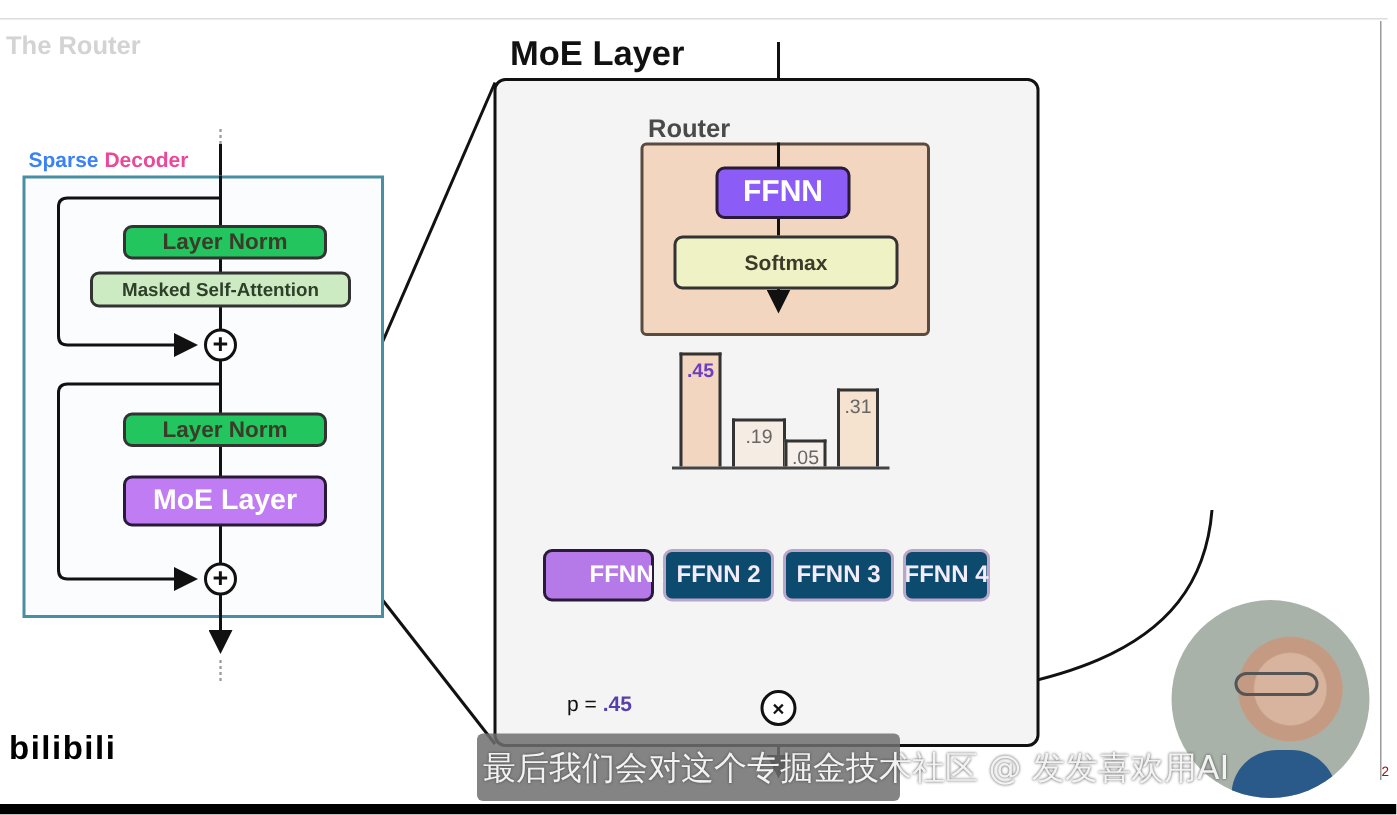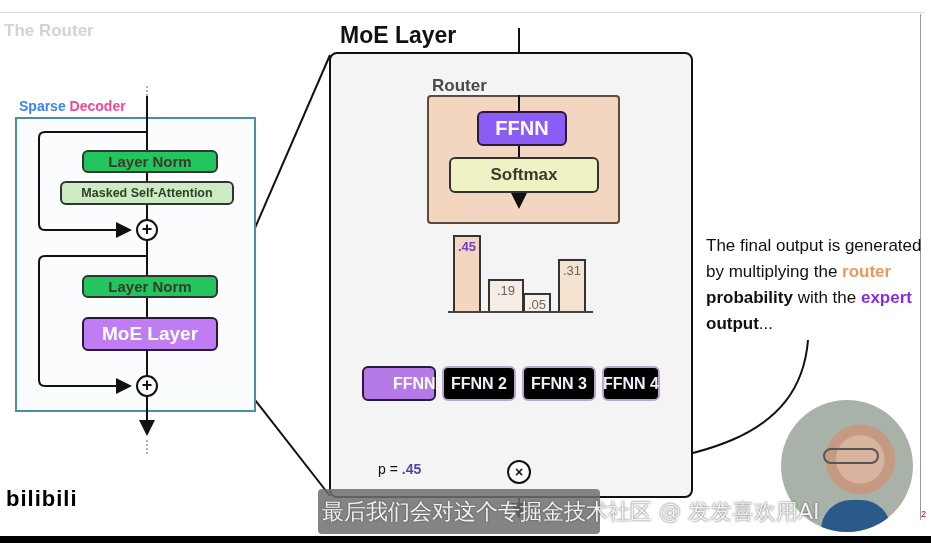--- a/index.html
+++ b/index.html
@@ -38,31 +38,31 @@
   .moe-panel {
     position: absolute; left: 329px; top: 52px; width: 364px; height: 446px;
     border: 2px solid #111; border-radius: 8px; background: #f4f4f4; box-sizing: border-box;
   }
   .router-label { left: 432px; top: 76px; font-size: 17px; color: #4a4a4a; }
   .router-box {
     position: absolute; left: 427px; top: 95px; width: 193px; height: 129px;
     border: 2px solid #5a4a3f; border-radius: 4px; background: #f3d6bf; box-sizing: border-box;
   }
   .ffnn-router { background: #8b5cf6; color: #fff; font-size: 20px; border-color: #2a1a3a; }
-  .softmax { background: #eef2c4; color: #3b3b2a; font-size: 17px; }
+  .softmax { background: #eef2c4; color: #3b3b2a; font-size: 14px; }
   .bar {
     position: absolute; box-sizing: border-box; border: 2px solid #333; border-bottom: none;
     display: flex; justify-content: center; align-items: flex-start; padding-top: 2px;
     font-size: 13px; color: #666;
   }
   .bar.active { color: #6b3fbf; font-weight: bold; }
   .baseline { position: absolute; left: 448px; top: 311px; width: 145px; height: 2px; background: #444; }
   .expert { font-size: 16px; }
   .expert.active { background: #b57ae8; color: #fff; border-color: #2a1a3a; }
-  .expert.inactive { background: #000000; color: #f4ecfa; border-color: #b9a6c9; }
+  .expert.inactive { background: #0c4a6e; color: #f4ecfa; border-color: #b9a6c9; }
   .mult {
     position: absolute; left: 507px; top: 460px; width: 24px; height: 24px; border-radius: 50%;
     border: 2px solid #111; background: #fff; box-sizing: border-box; text-align: center;
     font-size: 14px; font-weight: bold; line-height: 20px; color: #111;
   }
   .p-label { left: 378px; top: 461px; font-size: 14px; font-weight: normal; color: #111; }
   .p-val { color: #5840a8; font-weight: bold; }
   .explain {
     position: absolute; left: 706px; top: 233px; width: 220px; font-size: 17px; line-height: 26px; color: #111;
   }
@@ -188,23 +188,20 @@
       <div class="pill expert inactive" style="left: 442px; top: 366px; width: 74px; height: 35px;">FFNN 2</div>
       <div class="pill expert inactive" style="left: 522px; top: 366px; width: 74px; height: 35px;">FFNN 3</div>
       <div class="pill expert inactive" style="left: 602px; top: 366px; width: 58px; height: 35px;">FFNN 4</div>
     </div>
 
   <div class="mult">×</div>
   <div class="label p-label">
     <span>p = </span><span class="p-val">.45</span>
   </div>
 
-  <div class="explain">
-    <span>The final output is generated by multiplying the </span><span class="orange">router</span><span class="bold"> probability</span><span> with the </span><span class="purple">expert</span><span class="bold"> output</span><span>...</span>
-  </div>
 
   <div class="webcam">
     <div class="webcam-glasses"></div>
     <div class="webcam-shirt"></div>
   </div>
   <div class="watermark">bilibili</div>
   <div class="subtitle-bg"></div>
   <div class="subtitle">最后我们会对这个专掘金技术社区 @ 发发喜欢用AI</div>
   <div class="page-num">2</div>
   <div class="bottom-bar"></div>

